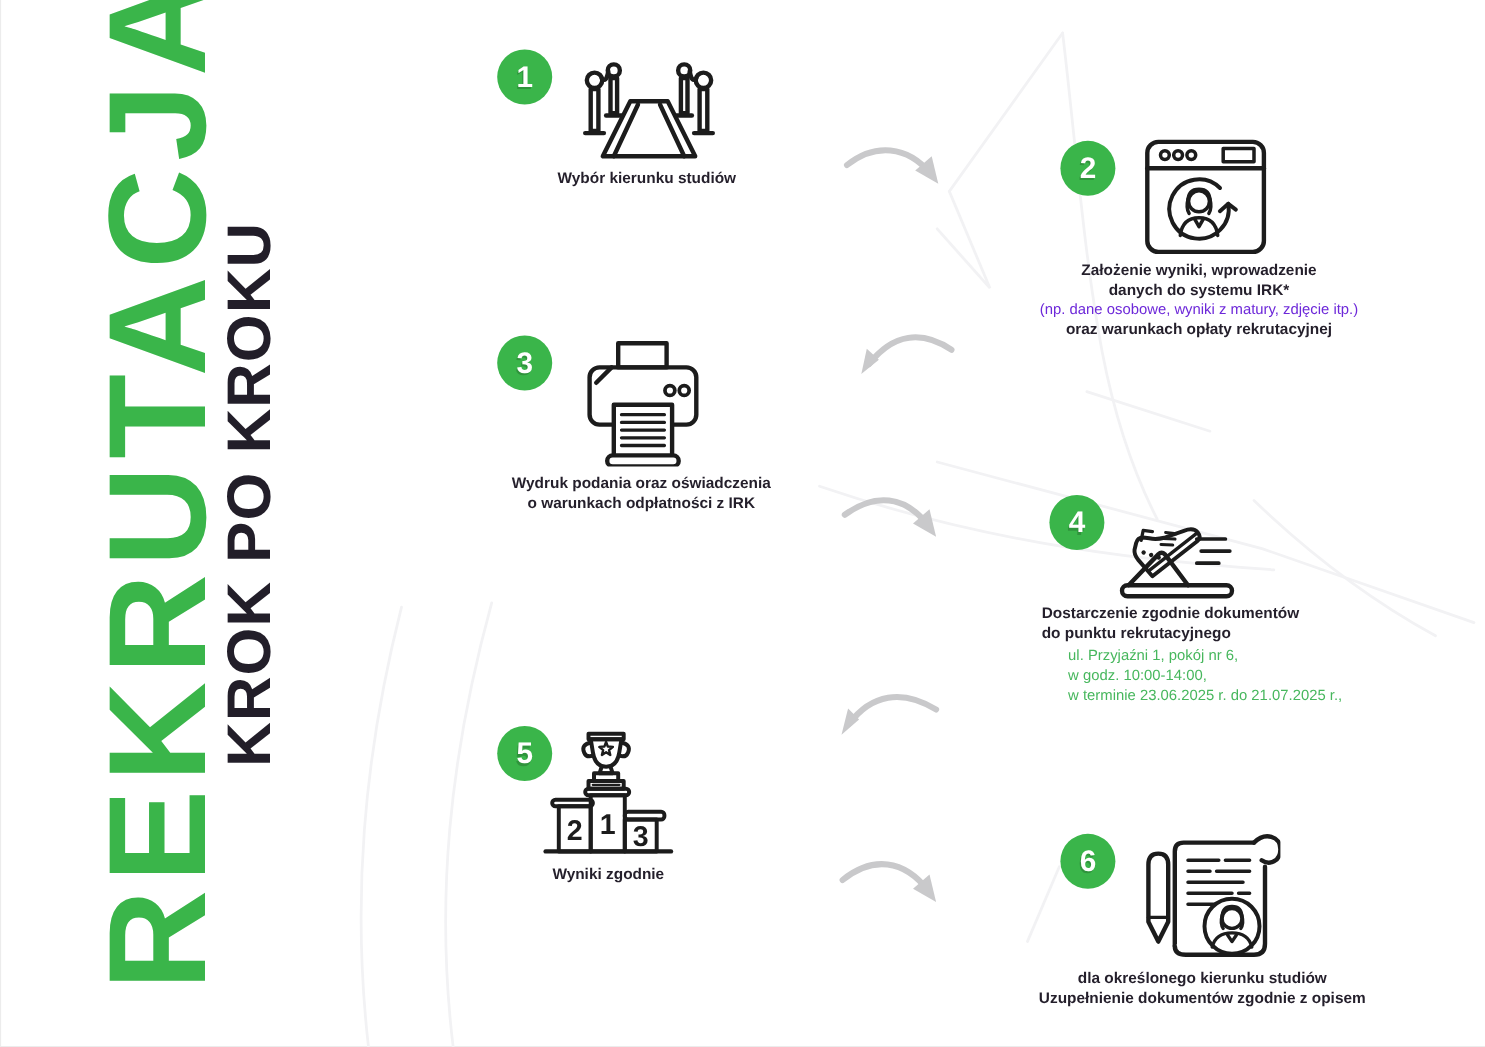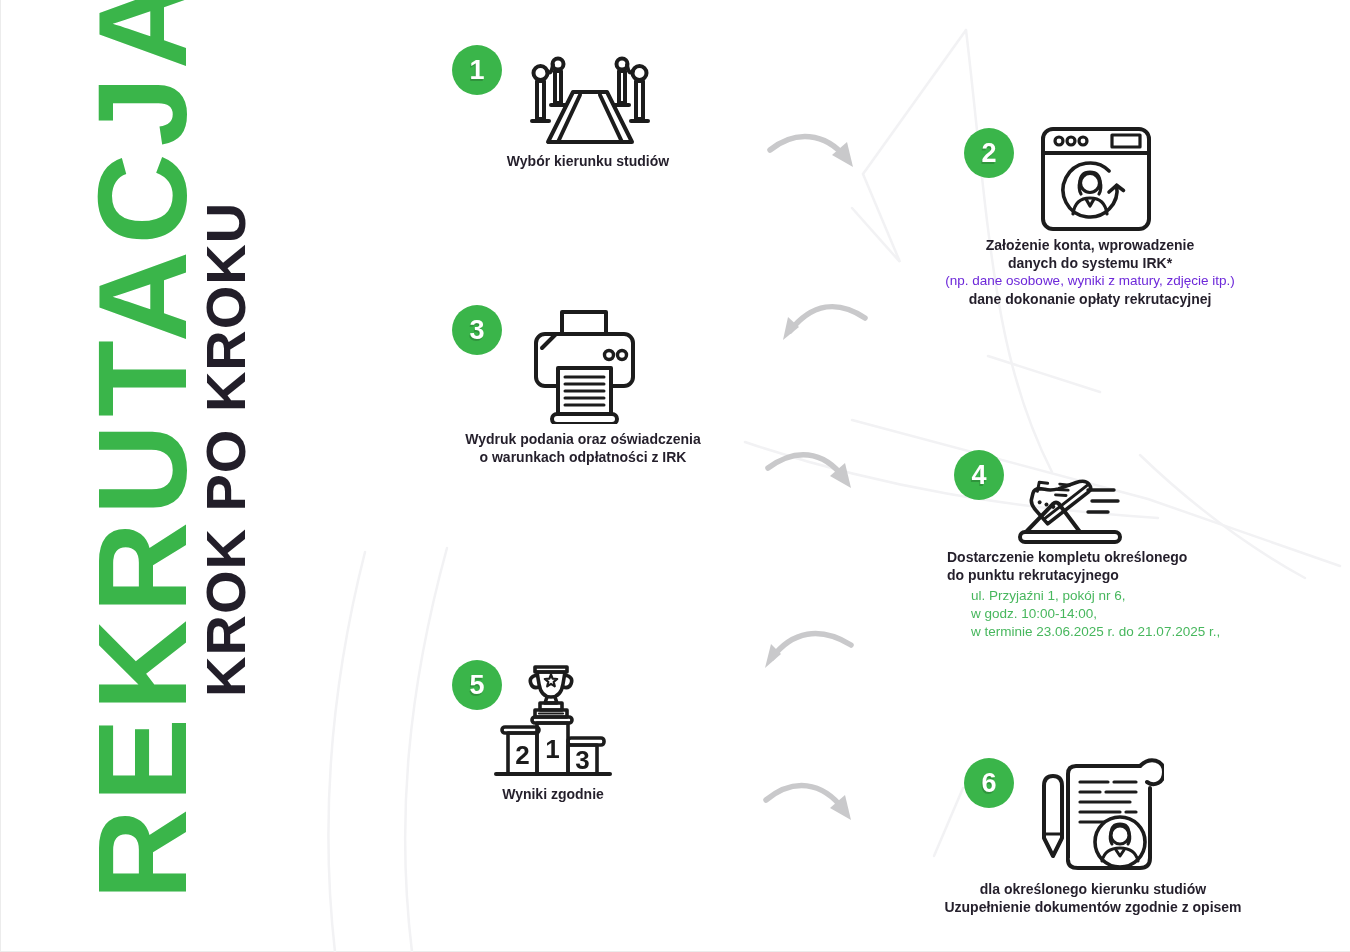--- a/index.html
+++ b/index.html
@@ -117,24 +117,24 @@
     <rect x="72" y="9" width="28" height="12" stroke-width="3.2"></rect>
     <path d="M69.1,44.9 A27,27 0 1 0 76.6,59.3" stroke-width="3.6"></path>
     <path d="M76.6,59.3 L69,66 M76.6,59.3 L83.5,64.5" stroke-width="3.6"></path>
     <circle cx="50" cy="57" r="9.5" stroke-width="3.2"></circle>
     <path d="M40,57 Q40,46 50,46 Q60,46 60,57" stroke-width="3.2"></path>
     <path d="M40,55 Q38,63 41,68 M60,55 Q62,63 59,68" stroke-width="3.2"></path>
     <path d="M33,88 Q35,72 50,72 Q65,72 67,88" stroke-width="3.2"></path>
     <path d="M46,73 L50,80 L54,73" stroke-width="3.2"></path>
   </svg>
   <div class="cap center" style="left:930px;top:236px;width:320px;">
-    <div class="b">Założenie konta, wprowadzenie</div>
+    <div class="b">Założenie wyniki, wprowadzenie</div>
     <div class="b">danych do systemu IRK*</div>
     <div class="r">(np. dane osobowe, wyniki z matury, zdjęcie itp.)</div>
-    <div class="b">dane dokonanie opłaty rekrutacyjnej</div>
+    <div class="b">oraz warunkach opłaty rekrutacyjnej</div>
   </div>
 
   <div class="badge" style="left:452px;top:305px;">3</div>
   <svg class="icon-svg" style="left:532px;top:308px;" width="105" height="116" viewBox="0 0 105 116" fill="none" stroke="#1c1c1c" stroke-width="4" stroke-linecap="round" stroke-linejoin="round">
     <rect x="30" y="4" width="44" height="22"></rect>
     <rect x="4" y="26" width="97" height="52" rx="9"></rect>
     <path d="M10,40 L24,26"></path>
     <circle cx="77" cy="47" r="4.5" stroke-width="3.4"></circle>
     <circle cx="90" cy="47" r="4.5" stroke-width="3.4"></circle>
     <rect x="26" y="60" width="53" height="48" fill="#ffffff"></rect>
@@ -155,21 +155,21 @@
       <path d="M-26,10 L26,10 Q31,10 31,4 Q31,-2 22,-5 L4,-11 Q-3,-14 -7,-19 L-11,-23 Q-15,-26 -19,-23 L-24,-19 Q-27,-16 -27,-10 Z" transform="translate(54,42)" stroke-width="3.6"></path>
       <path d="M28,46 L84,46" stroke-width="3"></path>
       <path d="M52,34 L60,41 M57,31 L65,38 M62,28 L69,35" stroke-width="2.8"></path>
       <circle cx="35" cy="30" r="2" fill="#1c1c1c" stroke="none"></circle>
       <circle cx="39" cy="36" r="2" fill="#1c1c1c" stroke="none"></circle>
       <circle cx="43" cy="42" r="2" fill="#1c1c1c" stroke="none"></circle>
       <path d="M40,20 L47,14 L53,20" stroke-width="3"></path>
     </g>
   </svg>
   <div class="cap" style="left:947px;top:548px;width:300px;">
-    <div class="b">Dostarczenie kompletu określonego</div>
+    <div class="b">Dostarczenie zgodnie dokumentów</div>
     <div class="b">do punktu rekrutacyjnego</div>
   </div>
   <div class="cap greenNote" style="left:947px;top:587px;width:320px;">
     <div>ul. Przyjaźni 1, pokój nr 6,</div>
     <div>w godz. 10:00-14:00,</div>
     <div>w terminie 23.06.2025 r. do 21.07.2025 r.,</div>
   </div>
 
   <div class="badge" style="left:452px;top:660px;">5</div>
   <svg class="icon-svg" style="left:492px;top:658px;" width="122" height="122" viewBox="0 0 122 122" fill="none" stroke="#1c1c1c" stroke-width="3.6" stroke-linecap="round" stroke-linejoin="round">

